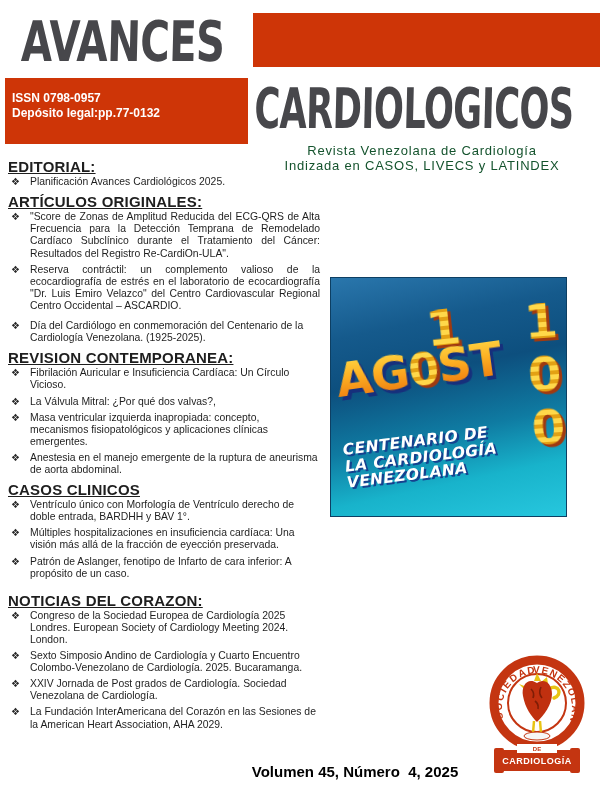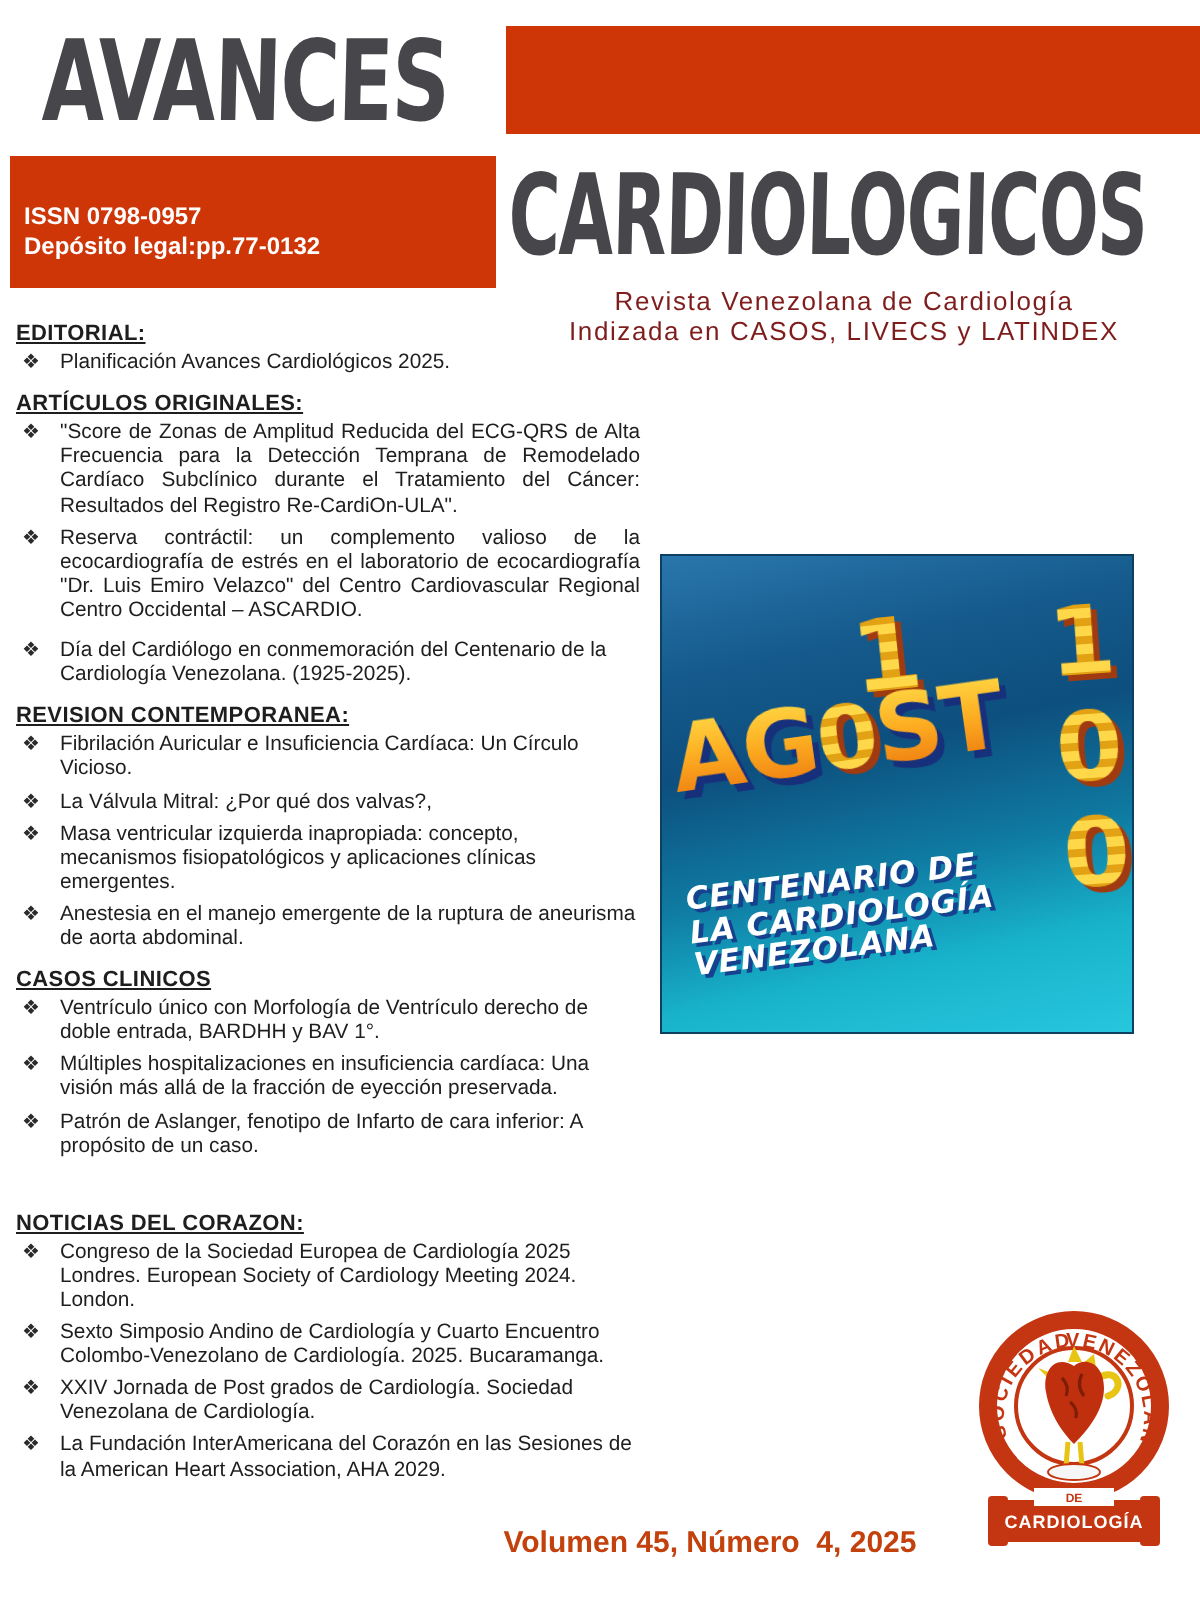--- a/index.html
+++ b/index.html
@@ -12,39 +12,39 @@
   
   .avances {
     position:absolute; left:22px; top:12px;
     font-family:"DejaVu Sans", sans-serif; font-weight:900;
     font-size:56px; line-height:60px; color:#47474b; letter-spacing:-1px;
     transform:scaleX(0.72) skewX(-2deg); transform-origin:left top; white-space:nowrap;
   }
   .redbox-top { position:absolute; left:253px; top:13px; width:347px; height:54px; background:#ce3507; }
   .redbox-issn {
     position:absolute; left:5px; top:78px; width:243px; height:66px; background:#ce3507;
-    color:#ffffff; font-weight:bold; font-size:12px; line-height:15px; padding:23px 0 0 7px;
+    color:#ffffff; font-weight:bold; font-size:12px; line-height:15px; padding:13px 0 0 7px;
   }
   .cardiologicos {
     position:absolute; left:255px; top:78px;
     font-family:"DejaVu Sans", sans-serif; font-weight:900;
     font-size:56px; line-height:62px; color:#47474b; letter-spacing:-1px;
     transform:scaleX(0.63) skewX(-2deg); transform-origin:left top; white-space:nowrap;
   }
   .subtitle {
     position:absolute; left:248px; top:143px; width:348px; text-align:center;
-    color:#7f1d1d; font-size:13px; line-height:15px; letter-spacing:0.8px; white-space:nowrap;
+    color:#14532d; font-size:13px; line-height:15px; letter-spacing:0.8px; white-space:nowrap;
   }
   
   .toc { position:absolute; left:8px; top:161px; width:322px; font-size:10.4px; line-height:12.1px; }
   .toc-section { margin-bottom:8px; }
-  .toc-section.gap-before { margin-top:26px; }
+  .toc-section.gap-before { margin-top:15px; }
   .toc-header {
     font-weight:bold; text-decoration:underline; letter-spacing:0.2px;
-    margin-bottom:3px; font-size:11px;
+    margin-bottom:3px; font-size:15px;
   }
   .toc-item { display:flex; margin:0 0 4px 0; }
   .toc-bullet { width:22px; flex:0 0 22px; text-align:left; padding-left:3px; font-size:10px; color:#2a2a2a; }
   .toc-text { width:290px; }
   .toc-item.justify .toc-text { text-align:justify; }
   
   .poster {
     position:absolute; left:330px; top:277px; width:237px; height:240px;
     background:linear-gradient(168deg,#2a77ad 0%,#155a8c 22%,#0d4f7e 40%,#0f7ba2 62%,#18b3cb 80%,#27c7de 100%);
     overflow:hidden; box-shadow:inset 0 0 0 1px #0d3f63;
@@ -71,21 +71,21 @@
   .num-col .gold { display:block; font-size:48px; line-height:53px; }
   .centenario {
     position:absolute; left:12px; top:165px; transform:rotate(-7deg); transform-origin:left top;
     font-family:"DejaVu Sans", sans-serif; font-style:italic; font-weight:900;
     color:#ffffff; font-size:15.5px; line-height:16.5px; letter-spacing:0.4px;
     text-shadow:2px 2px 0 #15418f; white-space:nowrap;
   }
   
   .volume {
     position:absolute; left:185px; top:763px; width:340px; text-align:center;
-    font-weight:bold; font-size:15px; color:#c2410c; white-space:pre;
+    font-weight:bold; font-size:15px; color:#000000; white-space:pre;
   }
   .logo { position:absolute; left:483px; top:653px; width:108px; height:126px; }
 </style>
 </head>
 <body>
 
 <div class="page">
 
   <div class="avances">AVANCES</div>
   <div class="redbox-top"></div>

